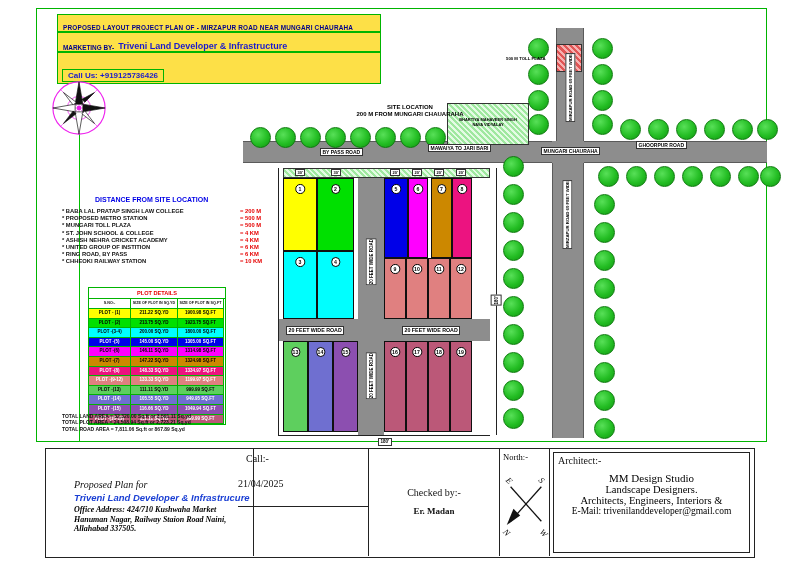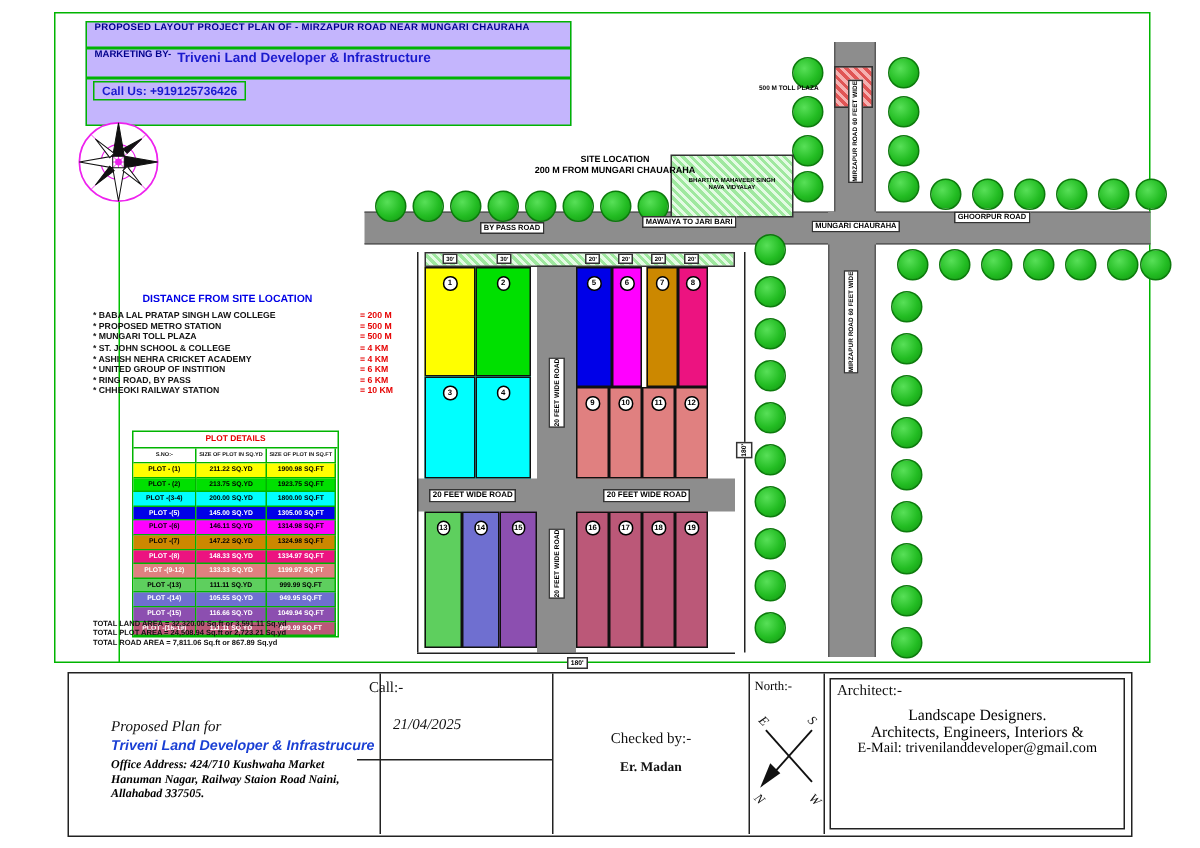--- a/index.html
+++ b/index.html
@@ -2,21 +2,21 @@
 <html><head>
 <meta charset="utf-8">
 <style>
   html,body{margin:0;padding:0;background:#ffffff;}
   .sheet{position:relative;width:800px;height:565px;background:#fff;font-family:"Liberation Sans",sans-serif;overflow:hidden;}
   .abs{position:absolute;}
   
   .frame{left:36px;top:8px;width:729px;height:432px;border:1.5px solid #00b400;}
   .margin-line{left:79px;top:72px;height:370px;border-left:1px solid #00c000;}
   
-  .trow{border:1px solid #00b400;background:#c4b5fd;display:flex;align-items:flex-start;padding-left:5px;box-sizing:border-box;}
+  .trow{border:1px solid #00b400;background:#fde047;display:flex;align-items:flex-end;padding-left:5px;box-sizing:border-box;}
   .t1{color:#00008b;font-weight:700;font-size:6.4px;letter-spacing:.2px;}
   .t2p{color:#00008b;font-weight:700;font-size:6.4px;margin-right:4px;}
   .t2n{color:#1a1acd;font-weight:700;font-size:9px;}
   .t3{color:#1a1acd;font-weight:700;font-size:8px;}
   .t3box{border:1px solid #00b400;padding:1px 5px;margin:1px 2px;}
   
   .dhead{color:#0000e6;font-weight:700;font-size:7px;}
   .drow{display:flex;font-size:5.8px;font-weight:700;line-height:7.2px;color:#111;}
   .drow .nm{width:178px;}
   .drow .vl{color:#e60000;}
@@ -372,21 +372,21 @@
       <div class="bold blue" style="font-size:9.5px;margin:2px 0 0 12px;font-family:'Liberation Sans',sans-serif;">Triveni Land Developer &amp; Infrastrucure</div>
       <div class="bold" style="font-size:8px;margin:2px 0 0 12px;line-height:9.5px;">
         <div>Office Address: 424/710 Kushwaha Market</div>
         <div>Hanuman Nagar, Railway Staion Road Naini,</div>
         <div>Allahabad 337505.</div>
       </div>
     </div>
 
     <div class="fcell" style="left:192px;width:131px;">
       <div class="serif10" style="margin:4px 0 0 8px;">Call:-</div>
-      <div class="serif10" style="margin:14px 0 0 24px;font-style:italic;">21/04/2025</div>
+      <div class="serif10" style="margin:14px 0 0 0;">21/04/2025</div>
       <div style="position:absolute;left:0;top:57px;width:100%;border-top:1px solid #222;"></div>
       <div style="margin:72px 0 0 8px;">
         
         
       </div>
     </div>
 
     <div class="fcell" style="left:323px;width:131px;text-align:center;">
       <div class="serif10" style="margin-top:38px;">Checked by:-</div>
       <div class="serif9 bold" style="margin-top:8px;">Er. Madan</div>
@@ -408,20 +408,21 @@
             <text x="41" y="72" transform="rotate(45 43 69)">W</text>
           </g>
         </svg>
       </div>
     </div>
 
     <div class="fcell" style="left:504px;width:203px;border-right:none;">
       <div style="position:absolute;left:3px;top:3px;right:3px;bottom:3px;border:1px solid #222;">
         <div class="serif10" style="margin:2px 0 0 4px;">Architect:-</div>
         <div style="text-align:center;margin-top:6px;">
+          <div style="font-size:11px;">MM Design Studio</div>
           <div style="font-size:10.5px;">Landscape Designers.</div>
           <div style="font-size:10.5px;">Architects, Engineers, Interiors &amp;</div>
           <div style="font-size:9.5px;">E-Mail: trivenilanddeveloper@gmail.com</div>
         </div>
       </div>
     </div>
 
   </div>
 </div>
 

